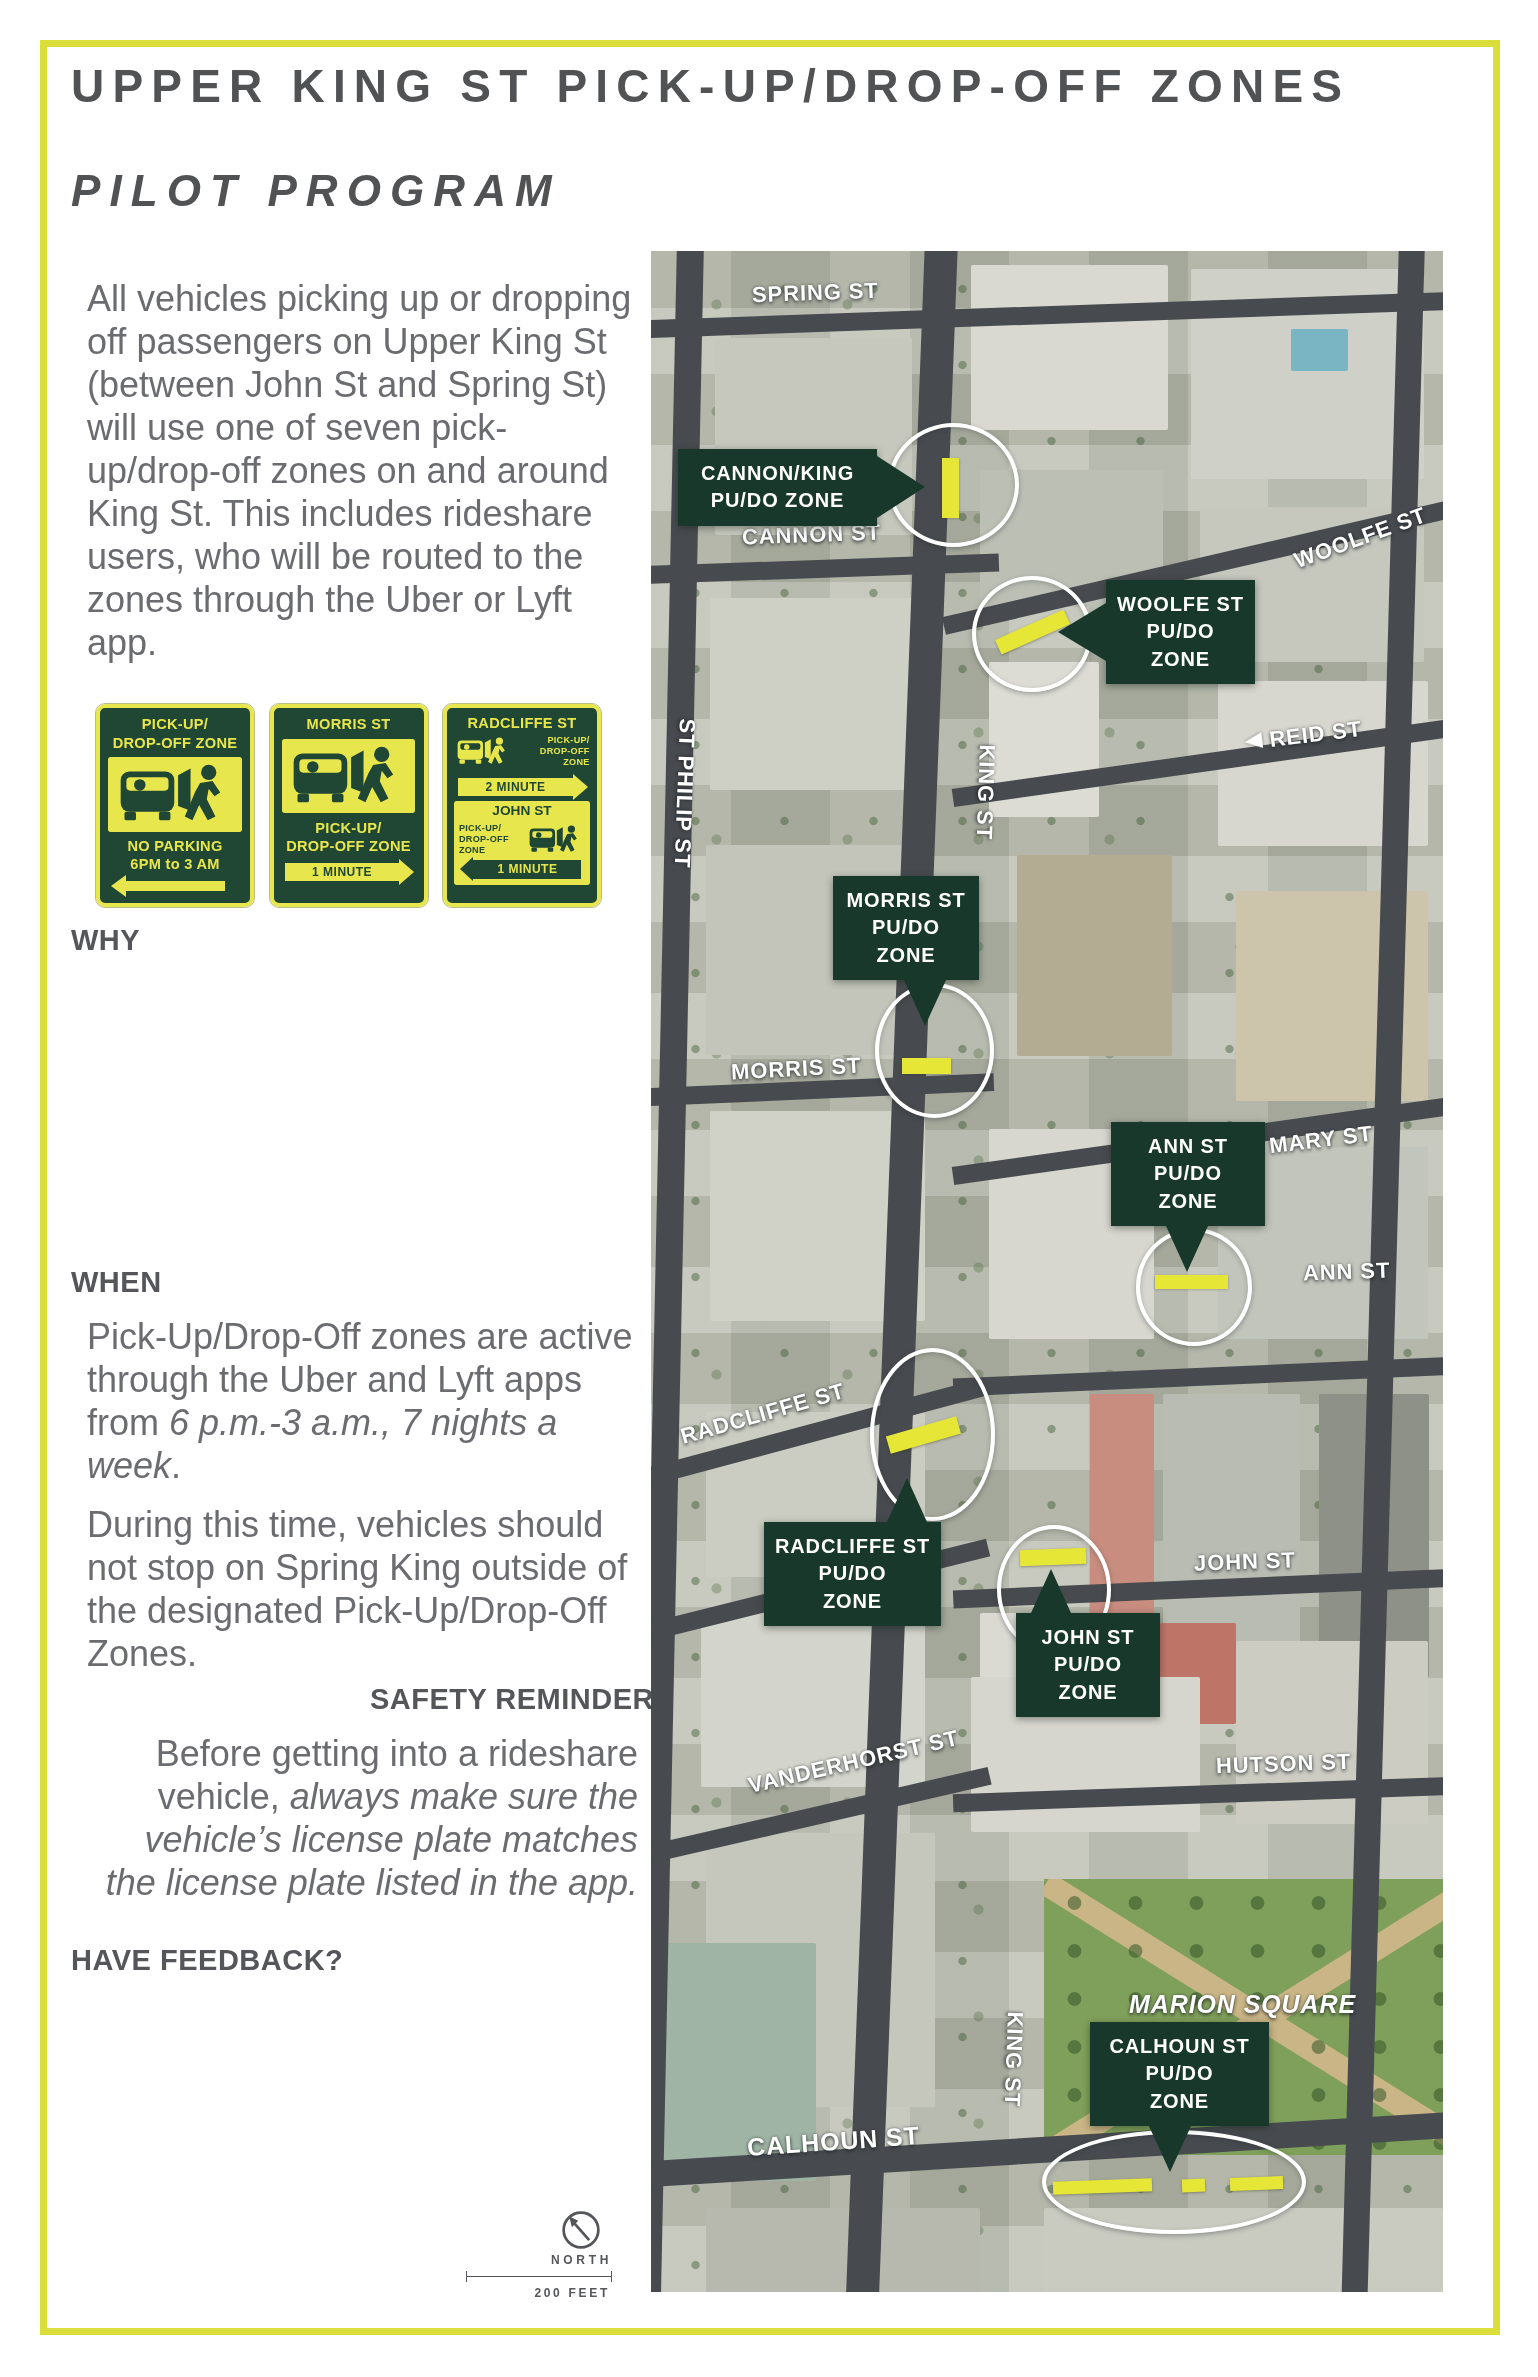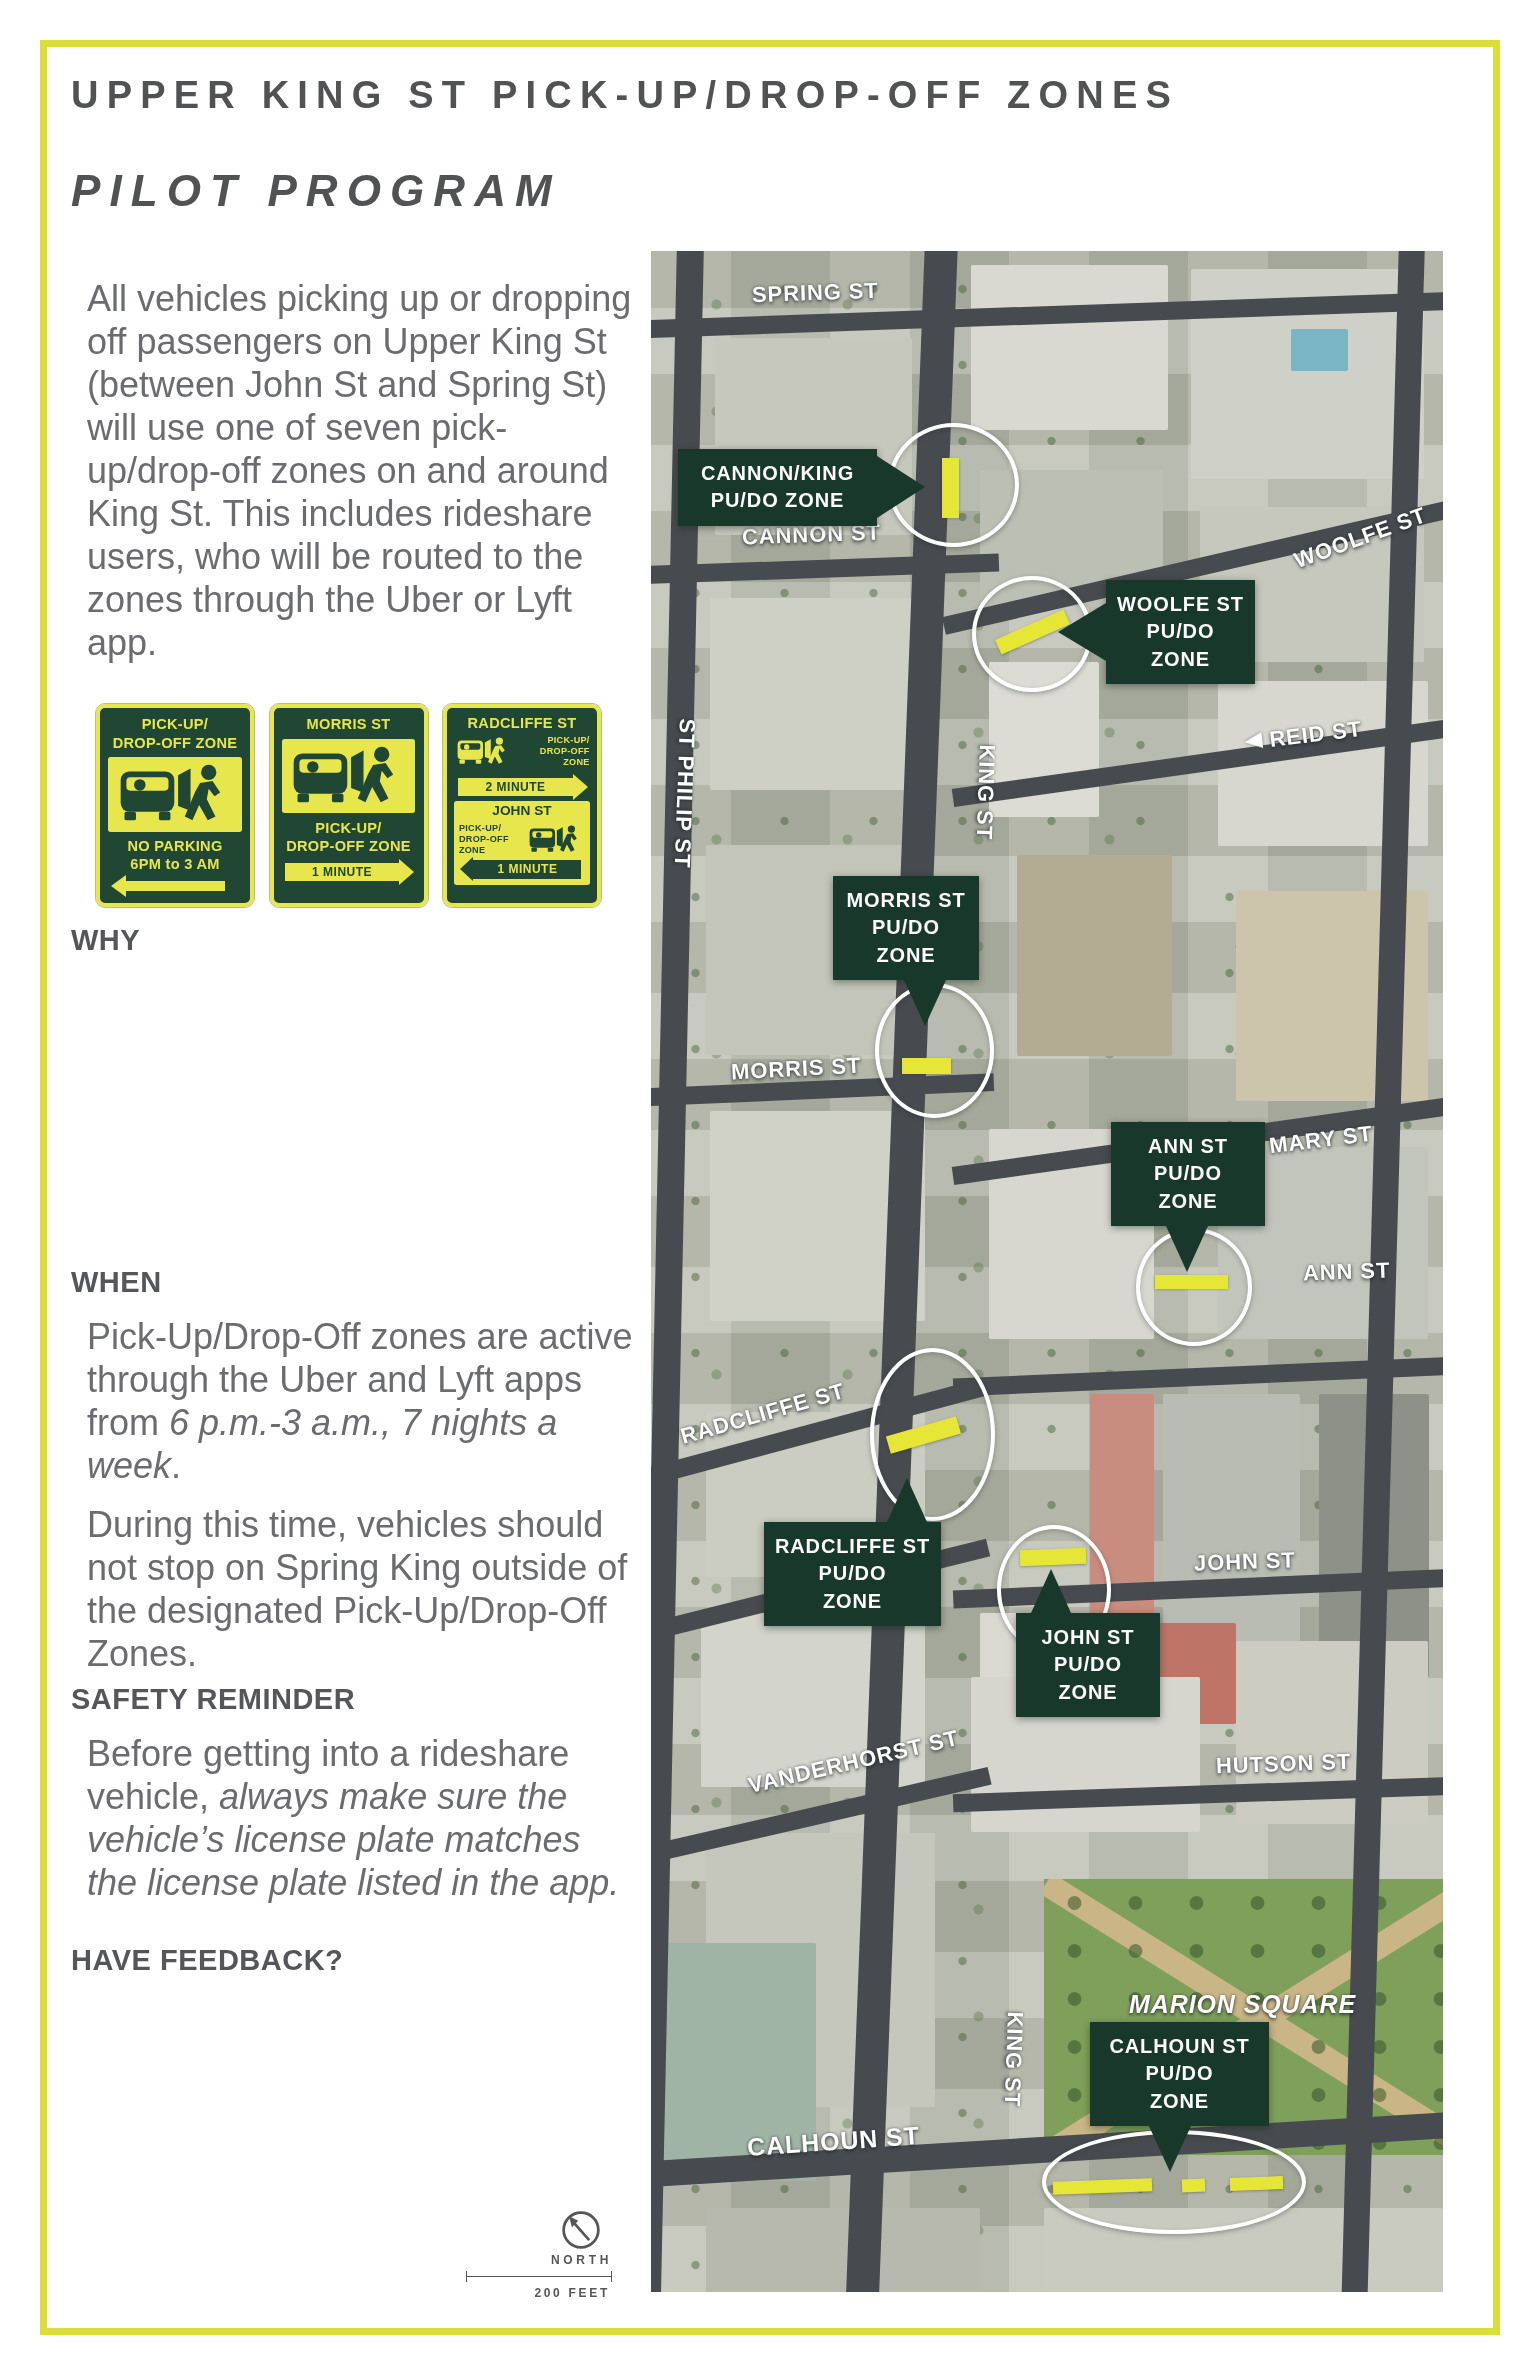--- a/index.html
+++ b/index.html
@@ -1,33 +1,33 @@
 <!DOCTYPE html>
 <html style="font-size:14.6px"><head>
 <meta charset="utf-8">
 <style>
   html,body{margin:0;padding:0;background:#ffffff;}
   .page{position:relative;width:1538px;height:2377px;background:#ffffff;
         font-family:"Liberation Sans",sans-serif;overflow:hidden;}
   .frame{position:absolute;inset:40px 38px 42px 40px;border:7.3px solid #d9de3b;box-sizing:border-box;}
 
   
-  .title1{position:absolute;left:71px;top:74px;margin:0;font-size:38px;font-weight:bold;
+  .title1{position:absolute;left:71px;top:59px;margin:0;font-size:46px;font-weight:bold;
           letter-spacing:8.2px;color:#515254;white-space:nowrap;}
   .title2{position:absolute;left:71px;top:166px;margin:0;font-size:44px;font-weight:bold;
           font-style:italic;letter-spacing:9.1px;color:#515254;white-space:nowrap;}
 
   
   .sec{position:absolute;left:71px;width:583px;}
   .sec h2{margin:0 0 11px 0;font-size:29px;font-weight:bold;color:#55565a;letter-spacing:0.5px;}
   .sec p{margin:16px;font-size:36px;line-height:43px;color:#6b6c70;}
   .sec p .it{font-style:italic;}
   .sec-what{top:261px;} .sec-why{top:924px;} .sec-when{top:1266px;}
   .sec-when .p2{margin-top:5.5px;}
-  .sec-safety{top:1683px;} .sec-feedback{top:1944px;}
+  .sec-safety{top:1683px;text-align:right;} .sec-feedback{top:1944px;}
 
   
   .signs-row{position:absolute;left:96px;top:704px;width:512px;display:flex;gap:15.5px;}
   .sign{width:158px;height:203px;box-sizing:border-box;background:#1f4733;border:4.6px solid #e8e64d;
         border-radius:9.1px;outline:0.9px solid #b9bd86;padding:7.3px 8.2px;display:flex;flex-direction:column;}
   .s-txt{color:#e8e64d;font-weight:bold;text-align:center;font-size:14.6px;line-height:18.3px;letter-spacing:0.3px;}
   .s-panel{background:#e8e64d;border-radius:2.7px;margin:5.5px 0;padding:2.7px 4.6px;display:flex;align-items:center;justify-content:center;}
   .s-panel svg{width:100%;height:auto;display:block;}
   .arrow-left-plain{position:relative;align-self:center;margin-top:7.3px;width:99px;height:10px;background:#e8e64d;}
   .arrow-left-plain::before{content:"";position:absolute;right:100%;top:50%;transform:translateY(-50%);

